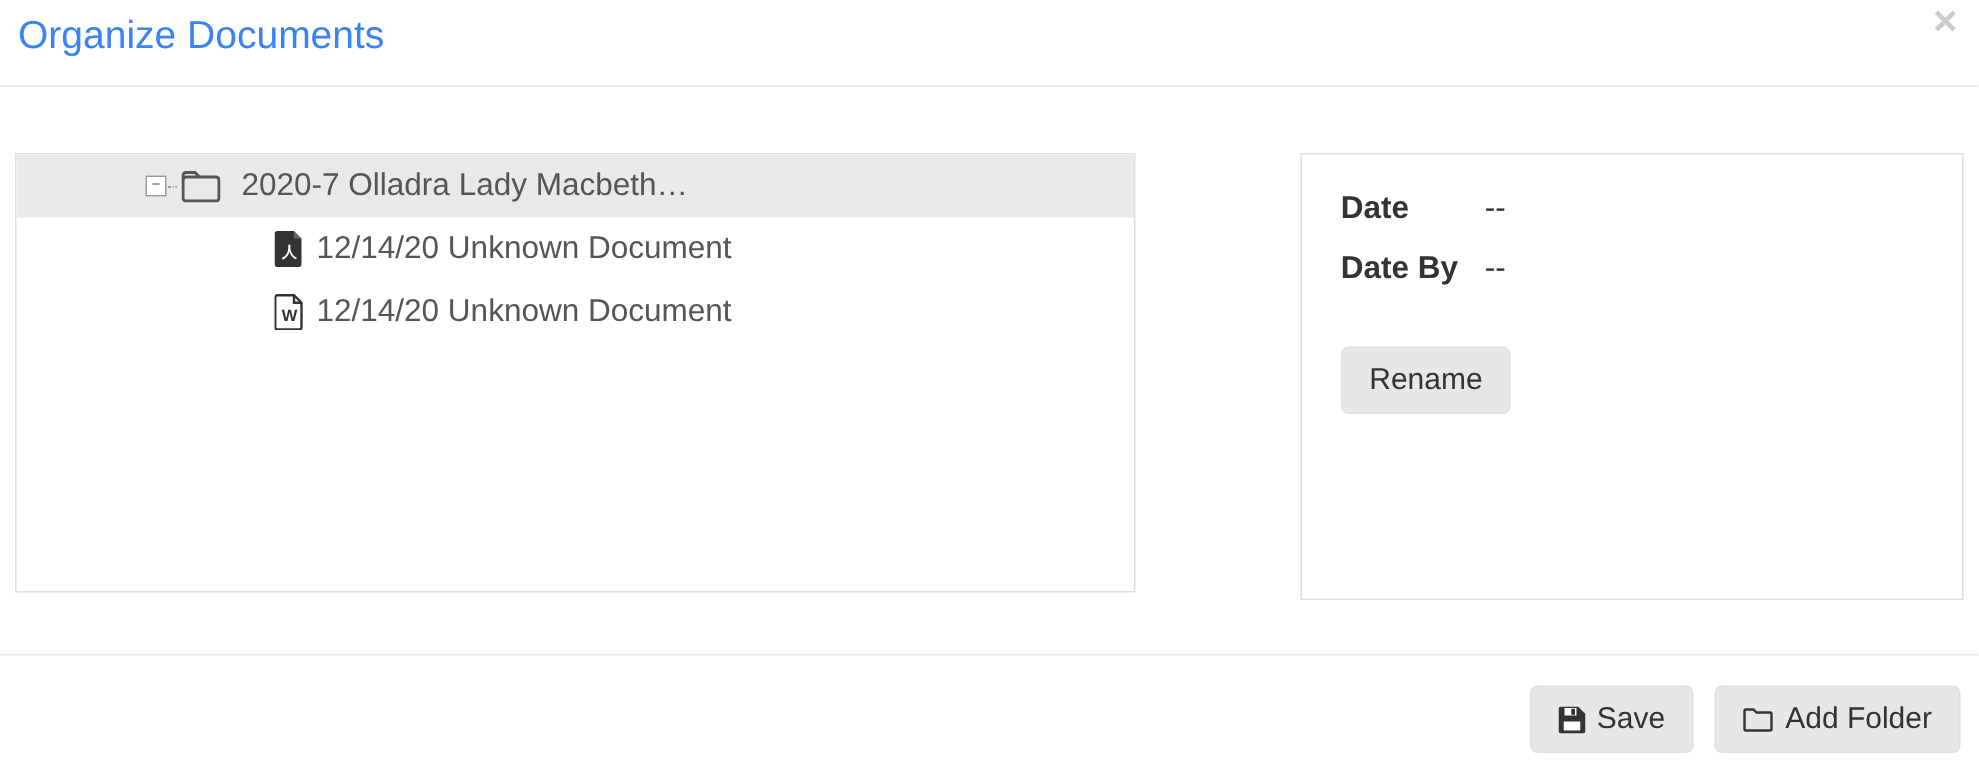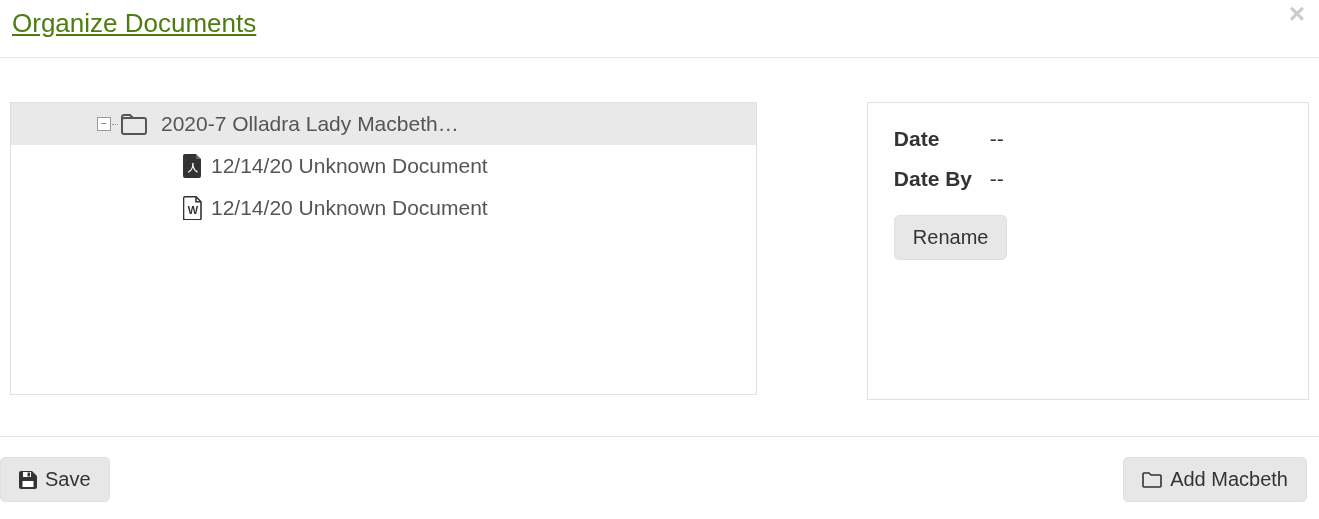--- a/index.html
+++ b/index.html
@@ -12,22 +12,21 @@
       color: #555;
     }
     .header {
       padding: 8px 12px 18px 12px;
       border-bottom: 1px solid #e5e5e5;
       position: relative;
     }
     .title {
       font-size: 26px;
       font-weight: 500;
-      color: #4d7c0f;
-      text-decoration: underline;
+      color: #3b82f6;
     }
     .close {
       position: absolute;
       right: 14px;
       top: 0px;
       font-size: 28px;
       font-weight: 700;
       color: #ccc;
       cursor: pointer;
       line-height: 1;
@@ -112,29 +111,29 @@
       align-items: center;
       gap: 8px;
       background: #e7e7e7;
       border: 1px solid #e0e0e0;
       border-radius: 5px;
       padding: 10px 18px;
       font-size: 20px;
       color: #333;
       cursor: pointer;
     }
-    .rename-btn { margin-top: 8px; }
+    .rename-btn { margin-top: 24px; }
     .footer {
       position: absolute;
       left: 0; right: 0;
       top: 436px;
       border-top: 1px solid #e5e5e5;
       padding: 20px 12px 0 0;
       display: flex;
-      justify-content: space-between;
+      justify-content: flex-end;
       gap: 14px;
     }
   </style>
 </head>
 <body>
 
 <div class="header">
   <div class="title">Organize Documents</div>
   <div class="close">×</div>
 </div>
@@ -197,15 +196,15 @@
       <rect x="4" y="1" width="8" height="5" fill="#fff"></rect>
       <rect x="8.5" y="1.5" width="2.5" height="4" fill="#333"></rect>
       <rect x="3.5" y="10" width="11" height="6" fill="#fff"></rect>
     </svg>
     <span>Save</span>
   </button>
   <button class="btn">
     <svg width="20" height="16" viewBox="0 0 20 16">
       <path d="M1 4 V2 a1 1 0 0 1 1-1 h5 l2 2 h9 a1 1 0 0 1 1 1 v10 a1 1 0 0 1 -1 1 H2 a1 1 0 0 1 -1 -1 Z" fill="none" stroke="#333" stroke-width="1.6"></path>
     </svg>
-    <span>Add Macbeth</span>
+    <span>Add Folder</span>
   </button>
 </div>
 
 </body></html>

